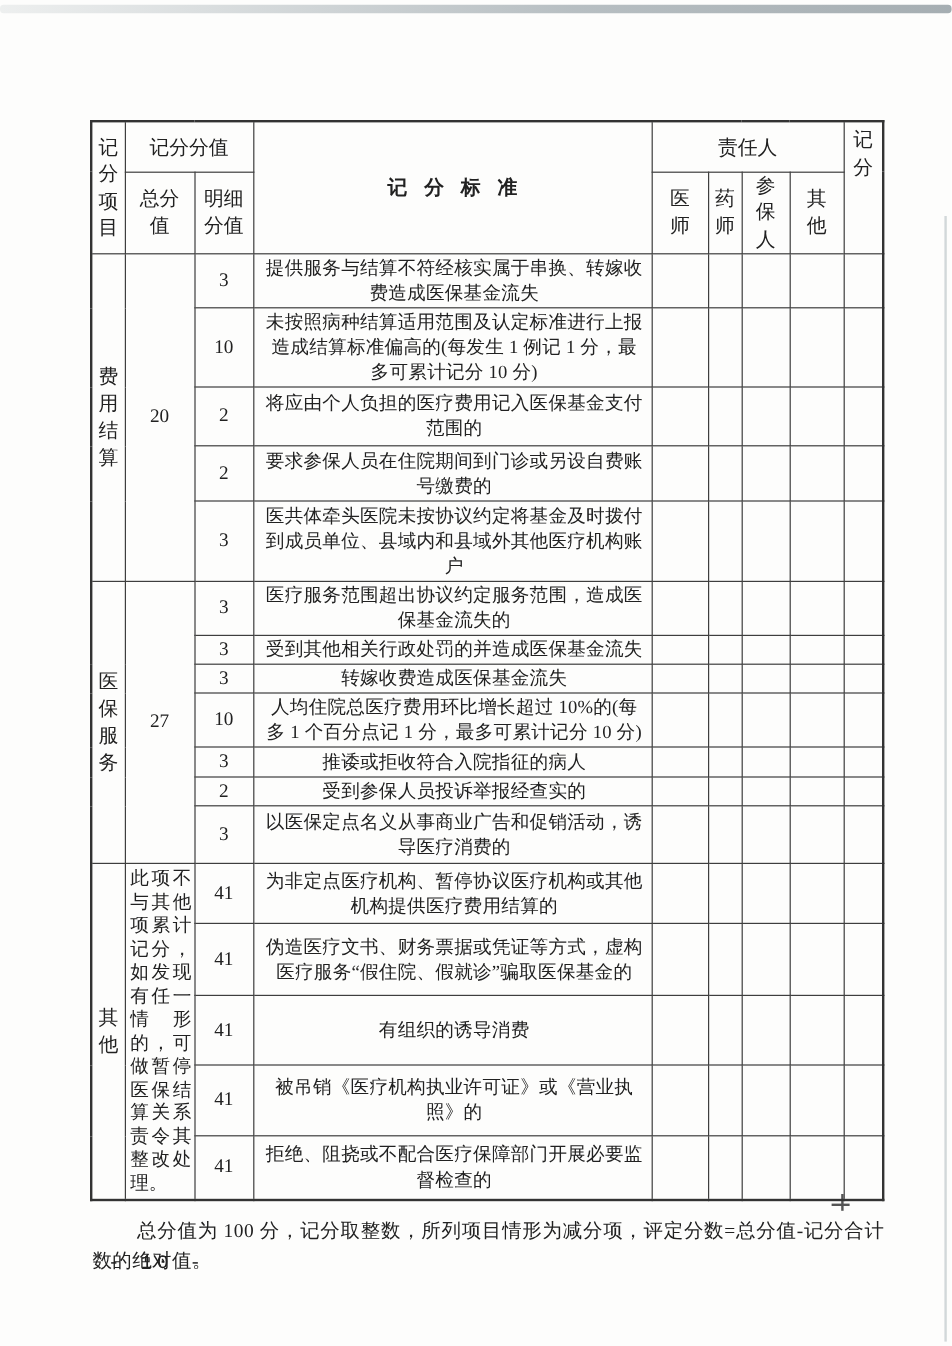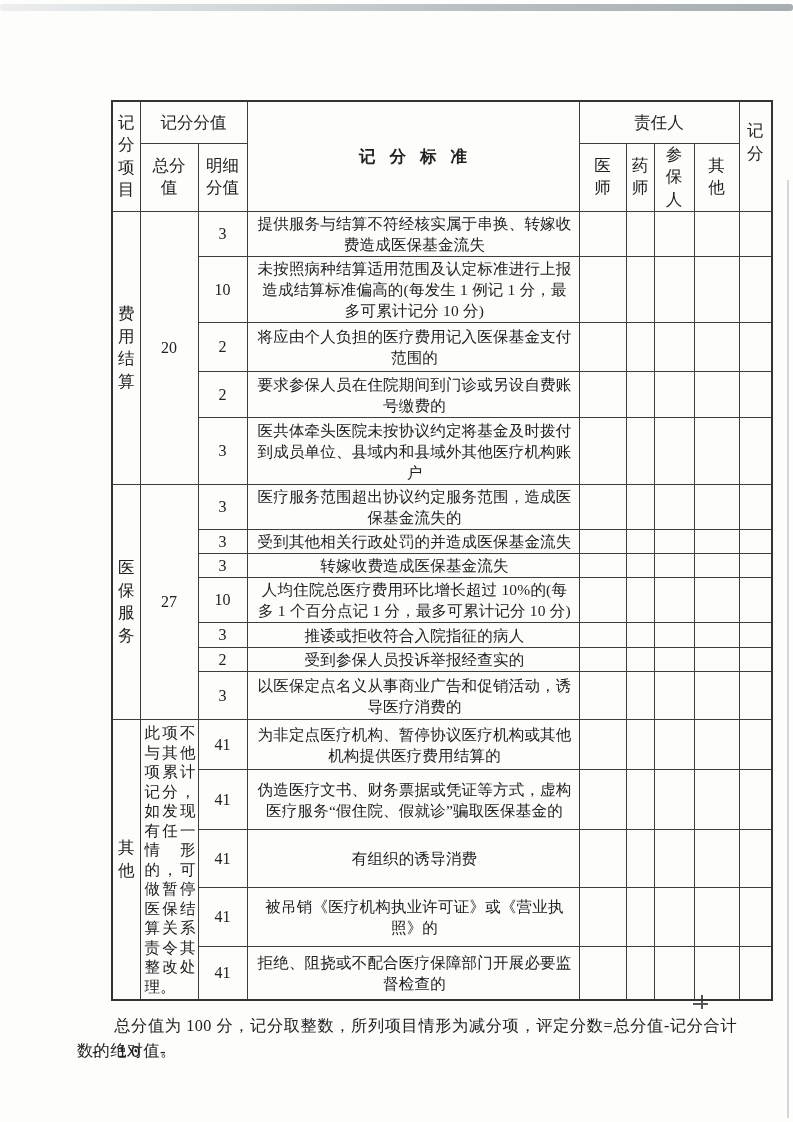--- a/index.html
+++ b/index.html
@@ -8,25 +8,25 @@
   .sheet{position:relative;width:793px;height:1122px;background:#fdfdfc;}
   
   .scan-top{position:absolute;left:0;top:4px;width:793px;height:7px;
     background:linear-gradient(to right, rgba(190,198,200,0.25), rgba(160,170,175,0.75) 60%, rgba(150,160,165,0.85));
     border-radius:3px;}
   .scan-right{position:absolute;right:4px;top:180px;width:2px;height:938px;background:rgba(175,185,190,0.55);}
   .scan-mark-v{position:absolute;left:701px;top:995px;width:2px;height:14px;background:#555;}
   .scan-mark-h{position:absolute;left:693px;top:1003px;width:15px;height:2px;background:#555;}
   
   table.score{position:absolute;left:75px;top:100px;width:660px;border-collapse:collapse;
-    table-layout:fixed;border:2px solid #333;margin-left:36px;}
+    table-layout:fixed;border:2px solid #333;}
   td,th{border:1.5px solid #3e3e3e;padding:0;font-weight:normal;overflow:hidden;}
   th{font-size:16.5px;text-align:center;vertical-align:middle;line-height:21px;}
   .hdr-standard{letter-spacing:14px;text-indent:14px;font-weight:bold;}
-  .hdr-score-top{vertical-align:top;padding-top:18px;}
+  .hdr-score-top{vertical-align:top;padding-top:4px;}
   .vnarrow{display:inline-block;width:19px;line-height:22.5px;font-size:16.5px;text-align:center;}
   .wnarrow{display:inline-block;width:38px;line-height:22.5px;font-size:16.5px;text-align:center;}
   .cat{text-align:center;vertical-align:middle;}
   .num{text-align:center;vertical-align:middle;font-size:16px;}
   .std{text-align:center;vertical-align:middle;padding:1px 4px 1px 7px;
        font-size:15.5px;line-height:21px;letter-spacing:0.2px;}
   .note{font-size:15.5px;line-height:19.5px;padding:3px 2px 3px 4px;text-align:justify;
         vertical-align:middle;}
   
   .footnote{position:absolute;left:77px;top:998px;width:660px;font-size:16.2px;

